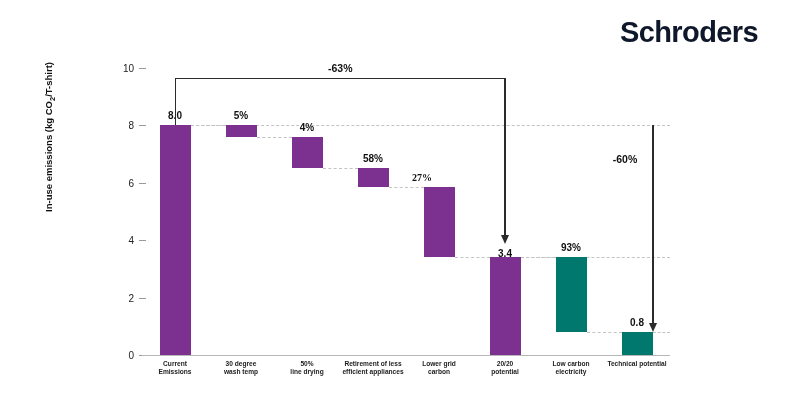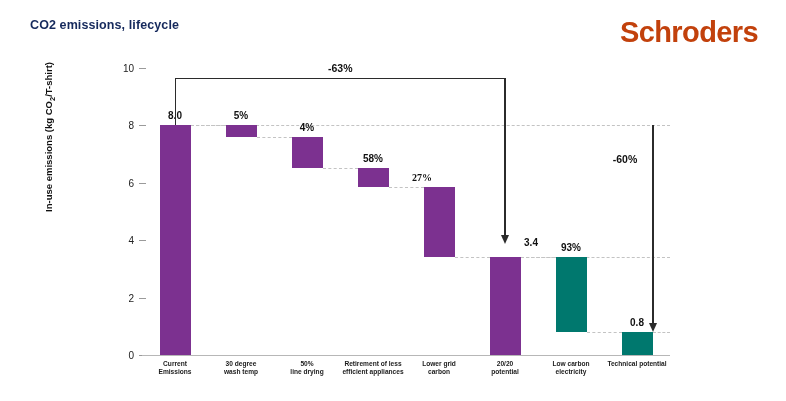--- a/index.html
+++ b/index.html
@@ -24,21 +24,21 @@
     font-weight: bold;
     color: #15295c;
     letter-spacing: 0.1px;
     white-space: nowrap;
   }
   #brand-logo {
     position: absolute;
     right: 28px; top: 16px;
     font-size: 29px;
     font-weight: bold;
-    color: #c2410c;
+    color: #0f172a;
     letter-spacing: -0.6px;
     white-space: nowrap;
   }
 
   
   #plot {
     position: absolute;
     left: 0; top: 0;
     width: 786px; height: 401px;
   }
@@ -124,21 +124,20 @@
     border-right: 4.5px solid transparent;
     border-top: 9px solid #2b2b2b;
     transform: translateX(-50%);
   }
 </style>
 </head>
 <body>
 
 <div id="page">
 
-  <div id="chart-title">CO2 emissions, lifecycle</div>
   <div id="brand-logo">Schroders</div>
 
   <div id="plot">
     <div id="y-axis-title">
       <span>In-use emissions (kg CO</span><sub>2</sub><span>/T-shirt)</span>
     </div>
     <div id="y-axis-ticks">
         <div class="y-tick-label" style="left: 108px; top: 355px;">0</div>
         <div class="y-tick-mark" style="left: 139px; top: 355px;"></div>
         <div class="y-tick-label" style="left: 108px; top: 297.6px;">2</div>
@@ -173,21 +172,21 @@
         <div class="bar" style="left: 489.5px; top: 257.42px; width: 31px; height: 97.58px; background: rgb(124, 49, 144);"></div>
         <div class="bar" style="left: 555.5px; top: 257.42px; width: 31px; height: 74.62px; background: rgb(0, 120, 110);"></div>
         <div class="bar" style="left: 621.5px; top: 332.04px; width: 31px; height: 22.96px; background: rgb(0, 120, 110);"></div>
       </div>
     <div id="bar-labels">
         <div class="bar-label" style="left: 175px; top: 110.4px;">8.0</div>
         <div class="bar-label" style="left: 241px; top: 110.4px;">5%</div>
         <div class="bar-label" style="left: 307px; top: 121.88px;">4%</div>
         <div class="bar-label" style="left: 373px; top: 153.45px;">58%</div>
         <div class="bar-label" style="left: 422px; top: 172.105px; font-family: Liberation Serif, serif;">27%</div>
-        <div class="bar-label" style="left: 505px; top: 237px; margin-left: 26px;">3.4</div>
+        <div class="bar-label" style="left: 505px; top: 248px;">3.4</div>
         <div class="bar-label" style="left: 571px; top: 242.42px;">93%</div>
         <div class="bar-label" style="left: 637px; top: 317.04px;">0.8</div>
       </div>
     <div id="x-axis-line"></div>
     <div id="cat-labels">
         <div class="cat-label" style="left: 175px; top: 360px; width: 62px; margin-left: 0px;">
           <div>Current</div>
           <div>Emissions</div>
         </div>
         <div class="cat-label" style="left: 241px; top: 360px; width: 62px; margin-left: 0px;">

